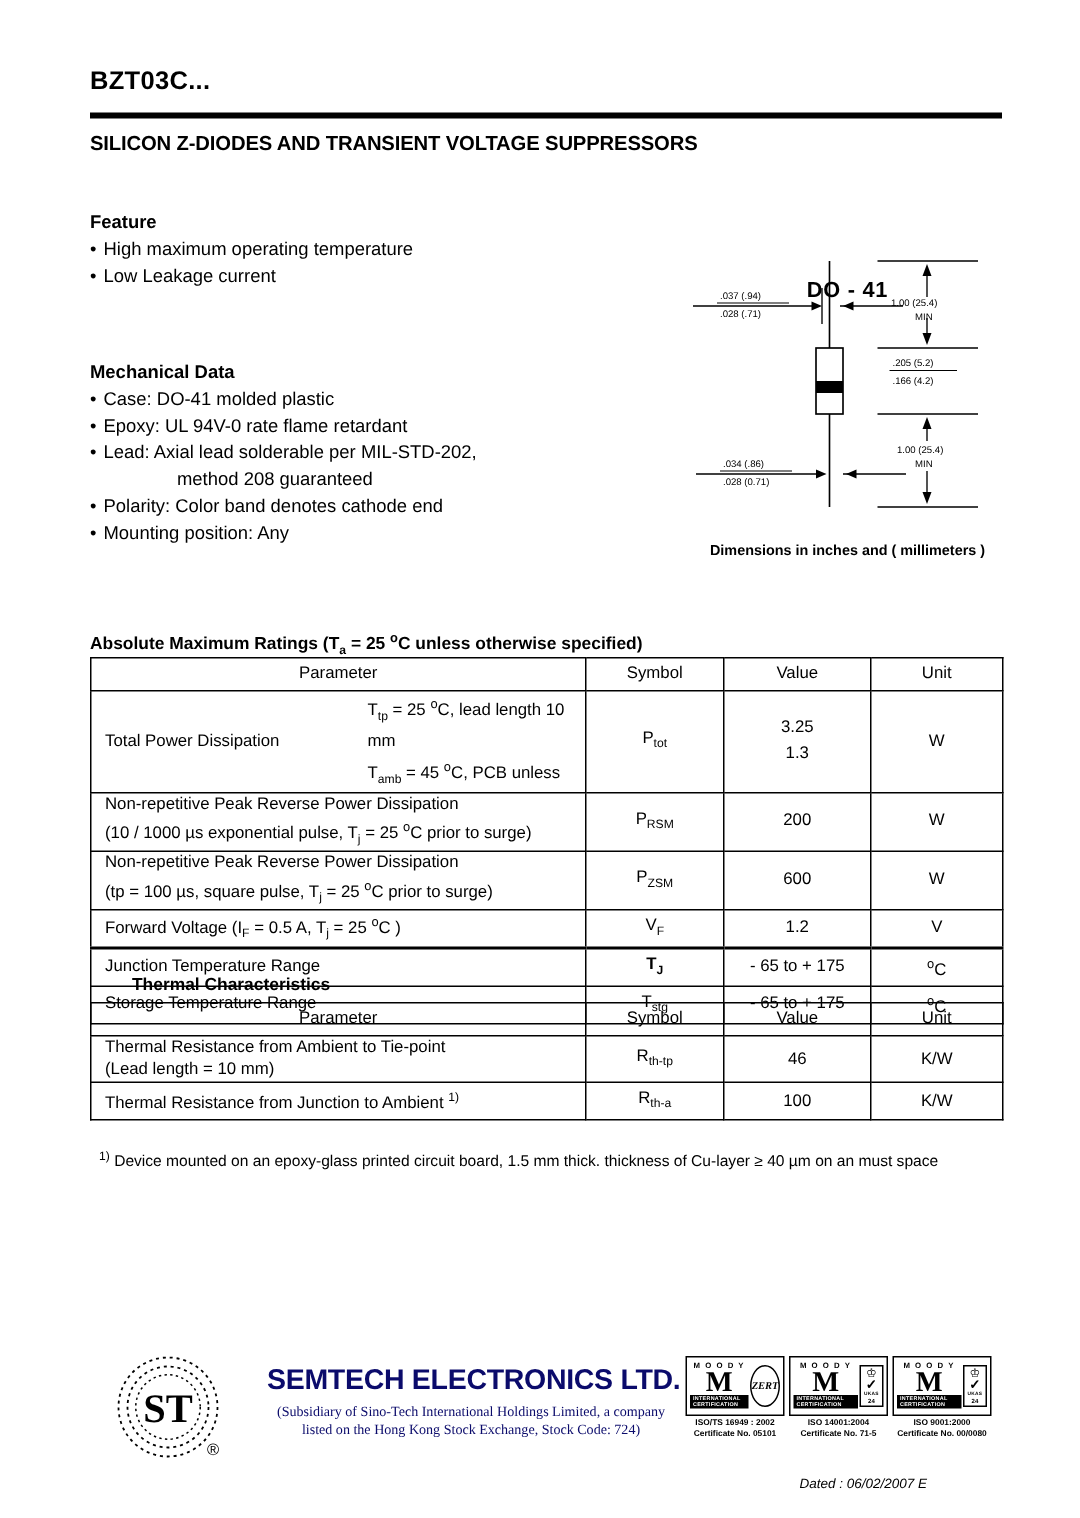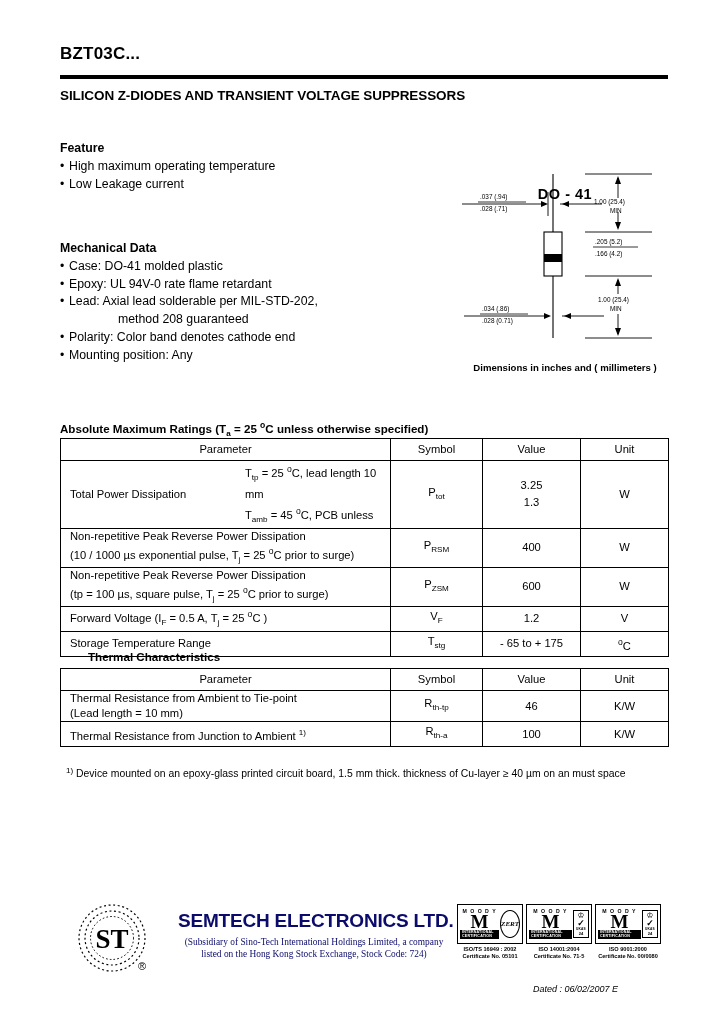--- a/index.html
+++ b/index.html
@@ -254,41 +254,47 @@
           </td>
         <td class="ctr">W</td>
       </tr>
 
       <tr>
         <td class="pl">
           <div>Non-repetitive Peak Reverse Power Dissipation</div>
           <div><span>   (10 / 1000 µs exponential pulse, T</span><span class="sub">j</span><span> = 25 </span><span class="deg">o</span><span>C prior to surge)</span></div>
         </td>
         <td class="ctr"><span>P</span><span class="sub">RSM</span></td>
-        <td class="ctr">400</td>
+        <td class="ctr">200</td>
         <td class="ctr">W</td>
       </tr>
 
       <tr>
         <td class="pl">
           <div>Non-repetitive Peak Reverse Power Dissipation</div>
           <div><span>   (tp = 100 µs, square pulse,  T</span><span class="sub">j</span><span> = 25 </span><span class="deg">o</span><span>C prior to surge)</span></div>
         </td>
         <td class="ctr"><span>P</span><span class="sub">ZSM</span></td>
         <td class="ctr">600</td>
         <td class="ctr">W</td>
       </tr>
 
       <tr>
         <td class="pl" style="height:24px"><span>Forward Voltage (I</span><span class="sub">F</span><span> = 0.5 A, T</span><span class="sub">j</span><span> = 25 </span><span class="deg">o</span><span>C )</span></td>
         <td class="ctr"><span>V</span><span class="sub">F</span></td>
         <td class="ctr">1.2</td>
         <td class="ctr">V</td>
       </tr>
 
+      <tr>
+        <td class="pl thick-top" style="height:24px">Junction Temperature Range</td>
+        <td class="ctr thick-top"><span style="font-weight:700">T</span><span class="sub" style="font-weight:700">J</span></td>
+        <td class="ctr thick-top">- 65 to + 175</td>
+        <td class="ctr thick-top"><span class="deg">o</span><span>C</span></td>
+      </tr>
 
       <tr>
         <td class="pl" style="height:24px">Storage Temperature Range</td>
         <td class="ctr"><span>T</span><span class="sub">stg</span></td>
         <td class="ctr">- 65 to + 175</td>
         <td class="ctr"><span class="deg">o</span><span>C</span></td>
       </tr>
     </tbody>
   </table>
 

